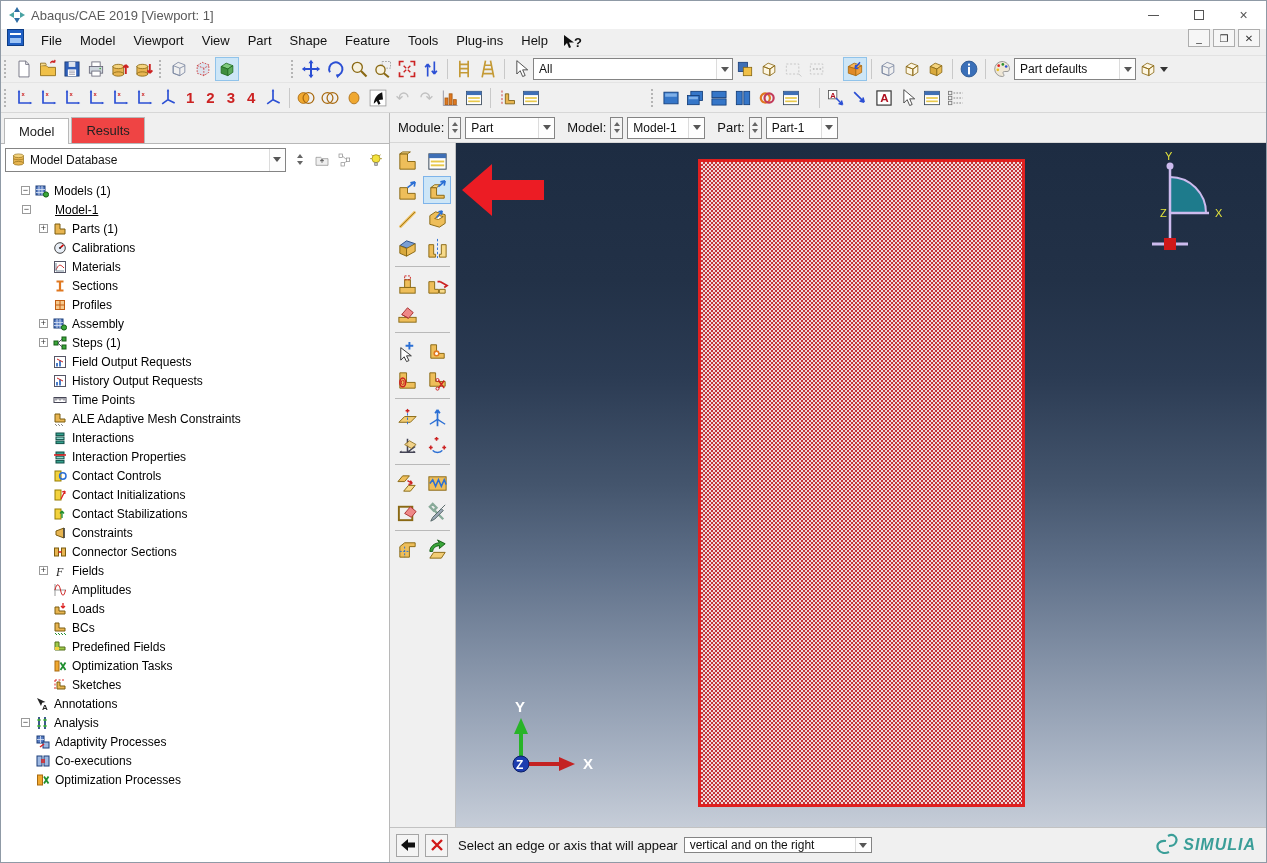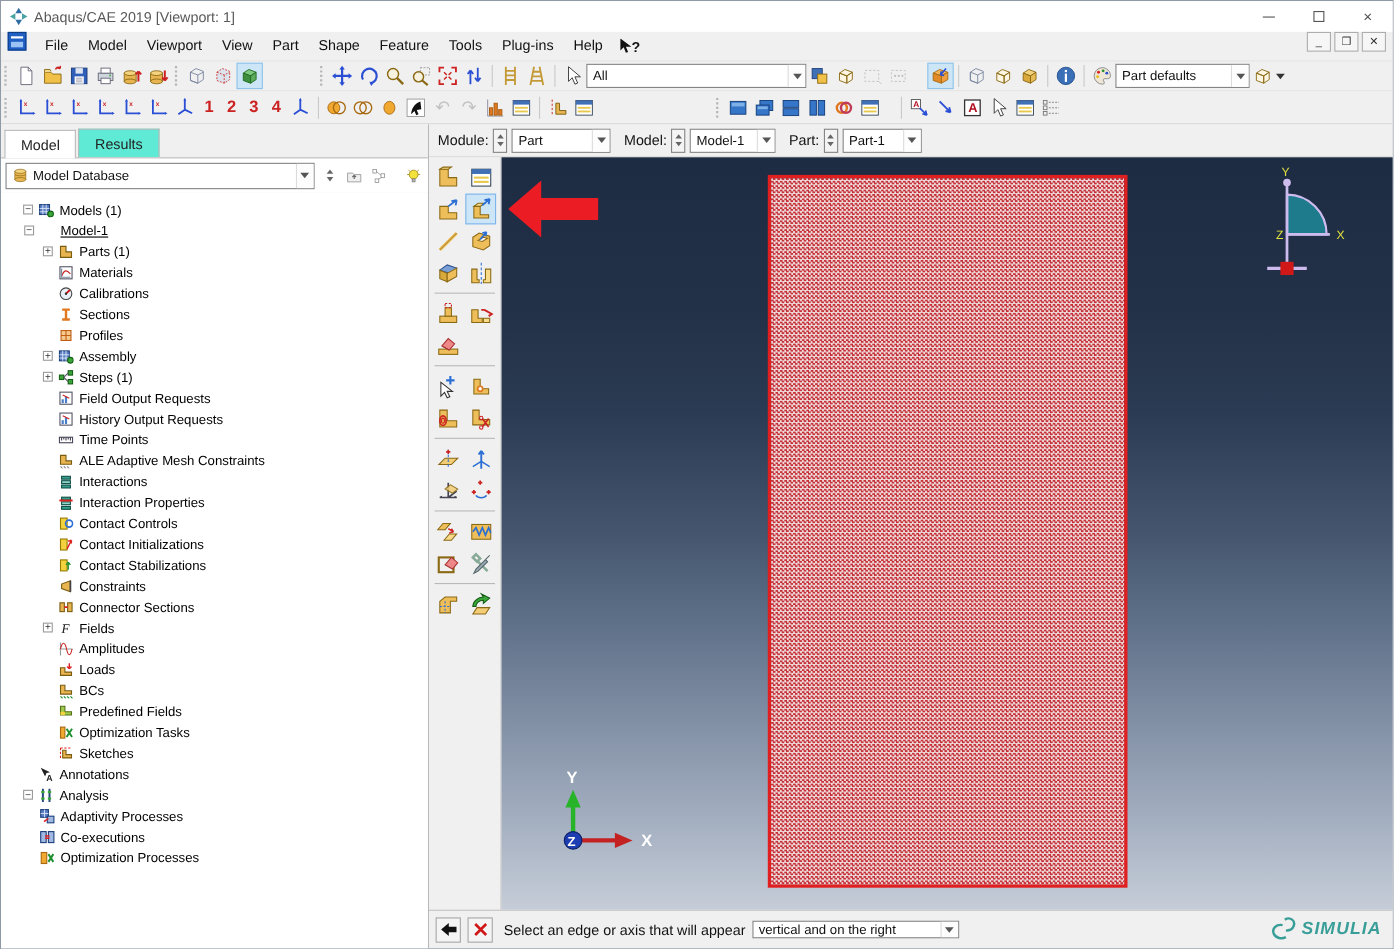--- a/index.html
+++ b/index.html
@@ -57,21 +57,21 @@
                 padding-left:8px; border-bottom:1px solid #d7d7d7; flex:0 0 auto;}
   .ctx-label { font-size:13px; color:#111; margin-left:8px; }
   .spinbox { width:13px; height:22px; border:1px solid #848484; background:#f4f4f4; display:flex;
              flex-direction:column; align-items:center; justify-content:center; gap:3px; }
   .spinbox i { border:3px solid transparent; display:block; }
   .spinbox i.up { border-bottom:4px solid #666; }
   .spinbox i.dn { border-top:4px solid #666; }
 
   
   .tabsrow { height:30px; display:flex; align-items:flex-end; padding-left:3px; background:#f0f0f0; }
-  .tab { font-size:13px; padding:5px 14px; border:1px solid #b8b8b8; border-bottom:none; background:#5eead4;
+  .tab { font-size:13px; padding:5px 14px; border:1px solid #b8b8b8; border-bottom:none; background:#ef4444;
          margin-right:2px; color:#222; }
   .tab.active { background:#ffffff; position:relative; top:1px; }
   .dbrow { height:32px; background:#fff; border-top:1px solid #b8b8b8; display:flex; align-items:center;
            padding:0 4px; gap:5px; }
   .dbcombo { width:283px; height:24px; }
   .dbcombo svg { width:15px; height:15px; margin-right:4px; }
   .smicon { width:18px; height:18px; display:flex; align-items:center; justify-content:center; }
   .smicon svg { width:16px; height:16px; }
   .tree { flex:1; background:#fff; overflow:hidden; padding-top:6px; }
   .tree-row { height:19px; display:flex; align-items:center; font-size:12px; color:#000; }
@@ -1030,30 +1030,30 @@
           <div class="tree-row lvl2 exp-plus">
           <span class="expand"></span>
           <svg class="ticon">
               <use href="#t-part"></use>
             </svg>
           <span class="tree-label">Parts (1)</span>
         </div>
           <div class="tree-row lvl2 exp-none">
           <span class="expand"></span>
           <svg class="ticon">
+              <use href="#t-cal"></use>
+            </svg>
+          <span class="tree-label">Calibrations</span>
+        </div>
+          <div class="tree-row lvl2 exp-none">
+          <span class="expand"></span>
+          <svg class="ticon">
               <use href="#t-mat"></use>
             </svg>
           <span class="tree-label">Materials</span>
-        </div>
-          <div class="tree-row lvl2 exp-none">
-          <span class="expand"></span>
-          <svg class="ticon">
-              <use href="#t-cal"></use>
-            </svg>
-          <span class="tree-label">Calibrations</span>
         </div>
           <div class="tree-row lvl2 exp-none">
           <span class="expand"></span>
           <svg class="ticon">
               <use href="#t-sec"></use>
             </svg>
           <span class="tree-label">Sections</span>
         </div>
           <div class="tree-row lvl2 exp-none">
           <span class="expand"></span>

